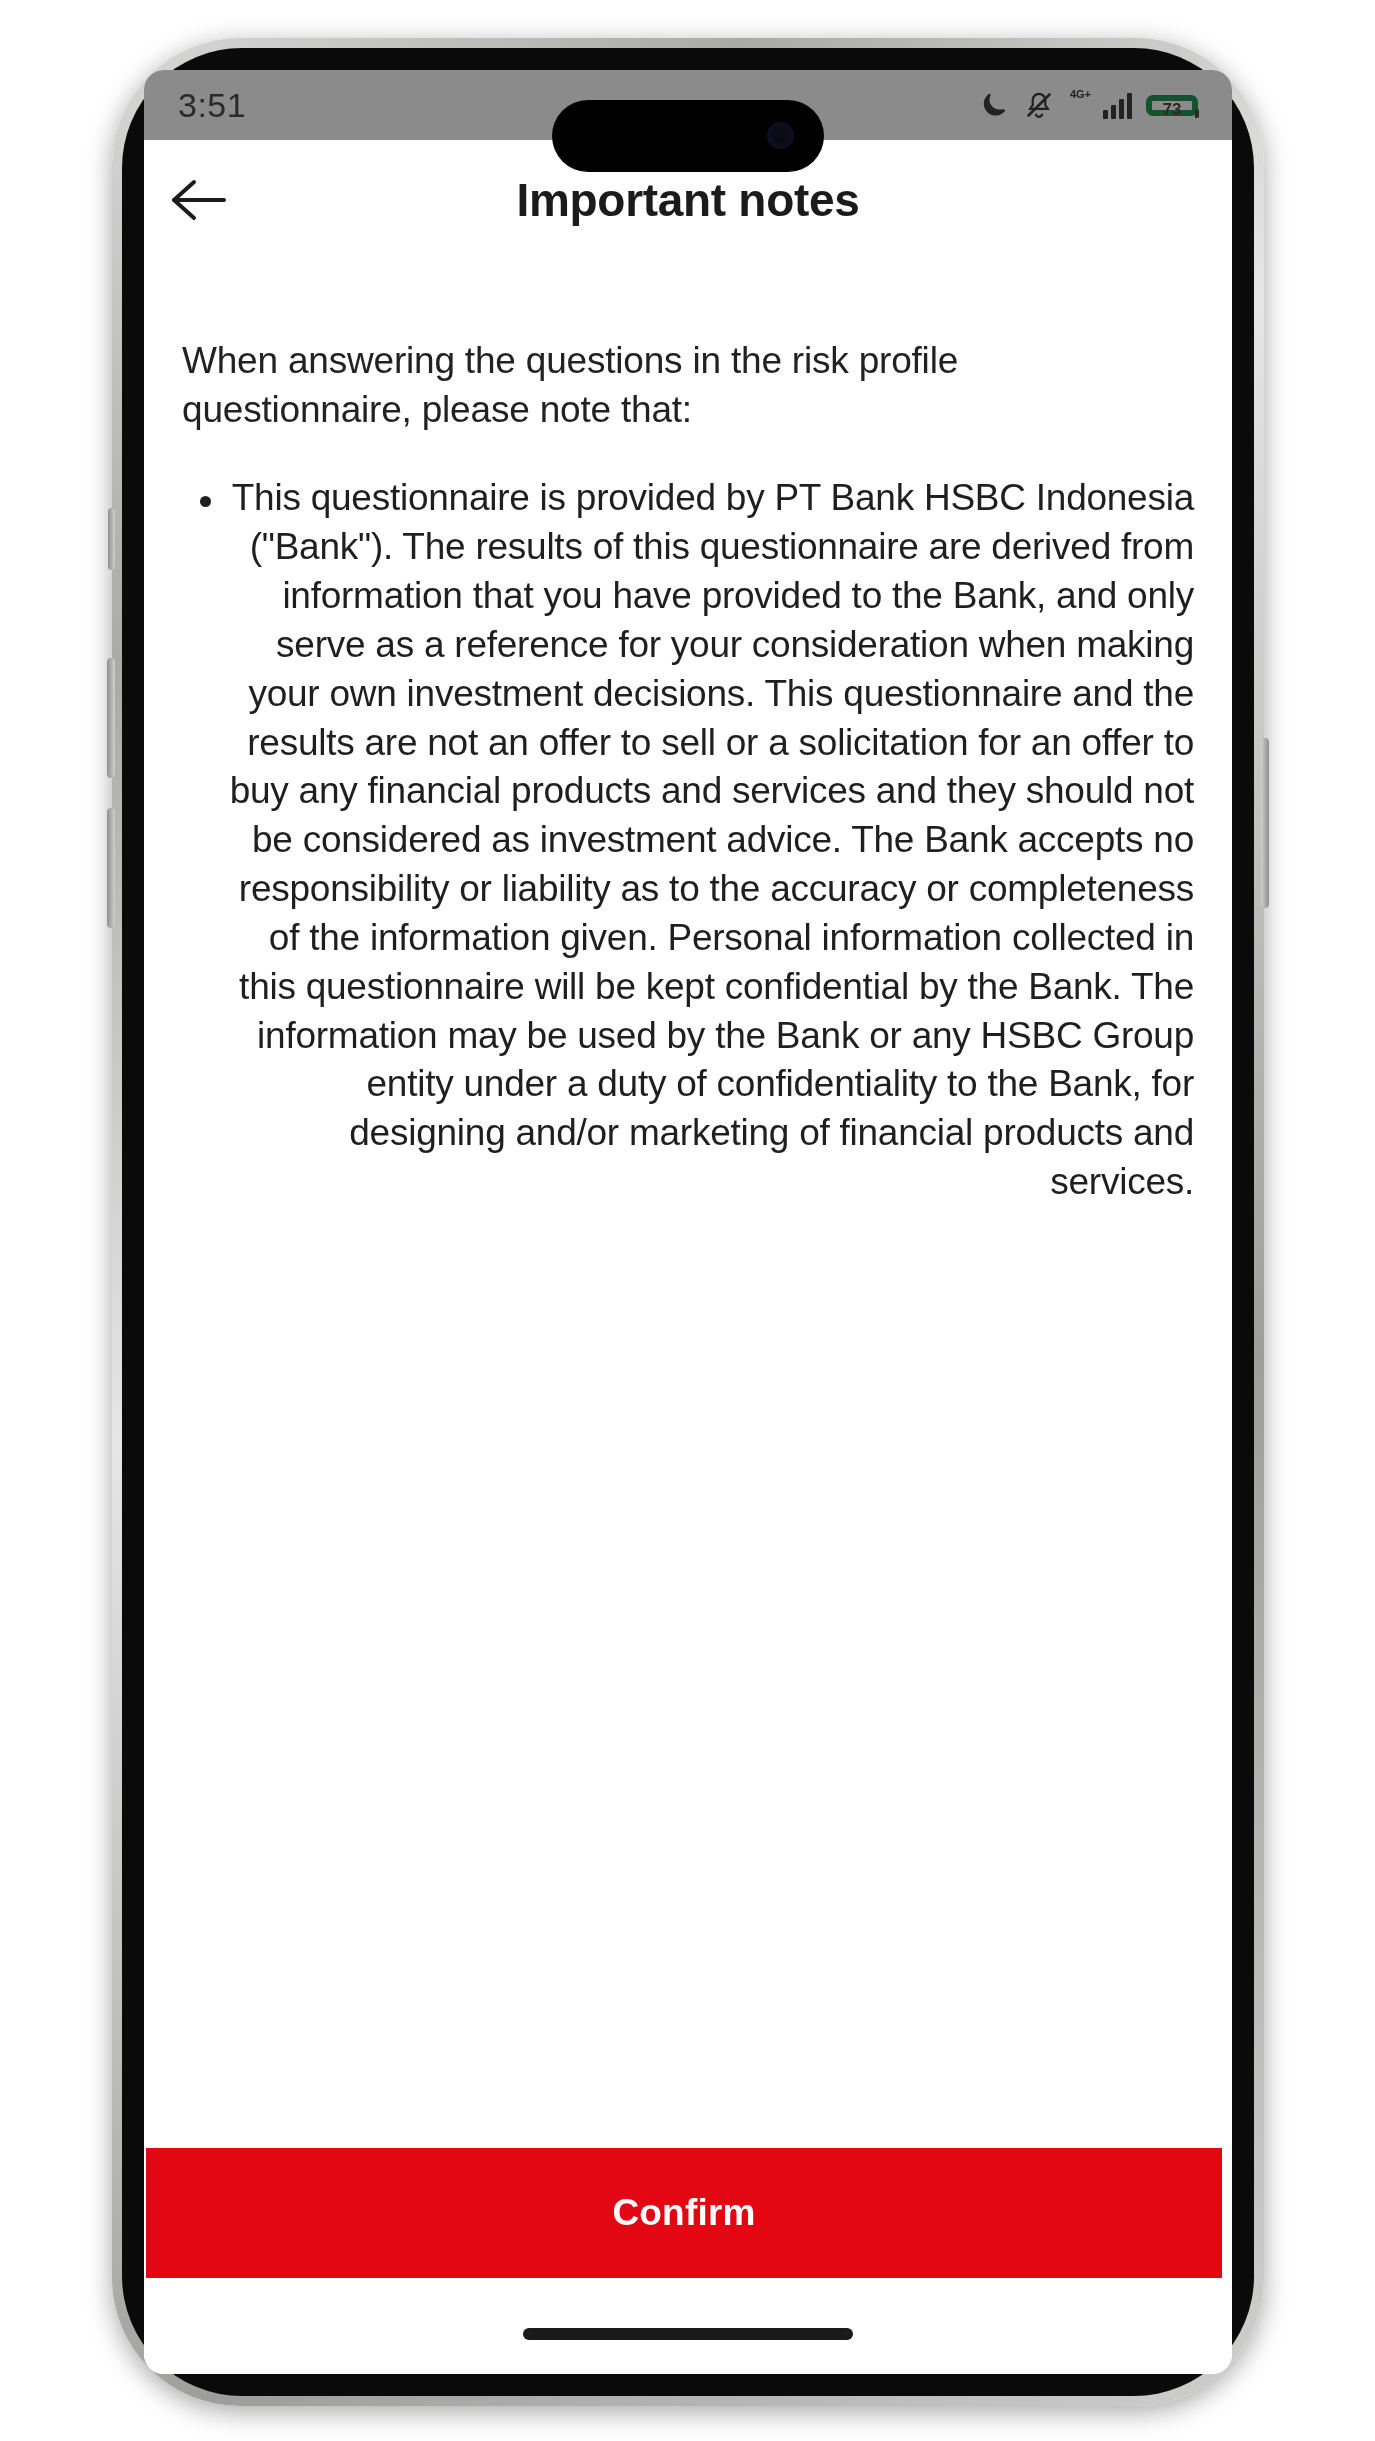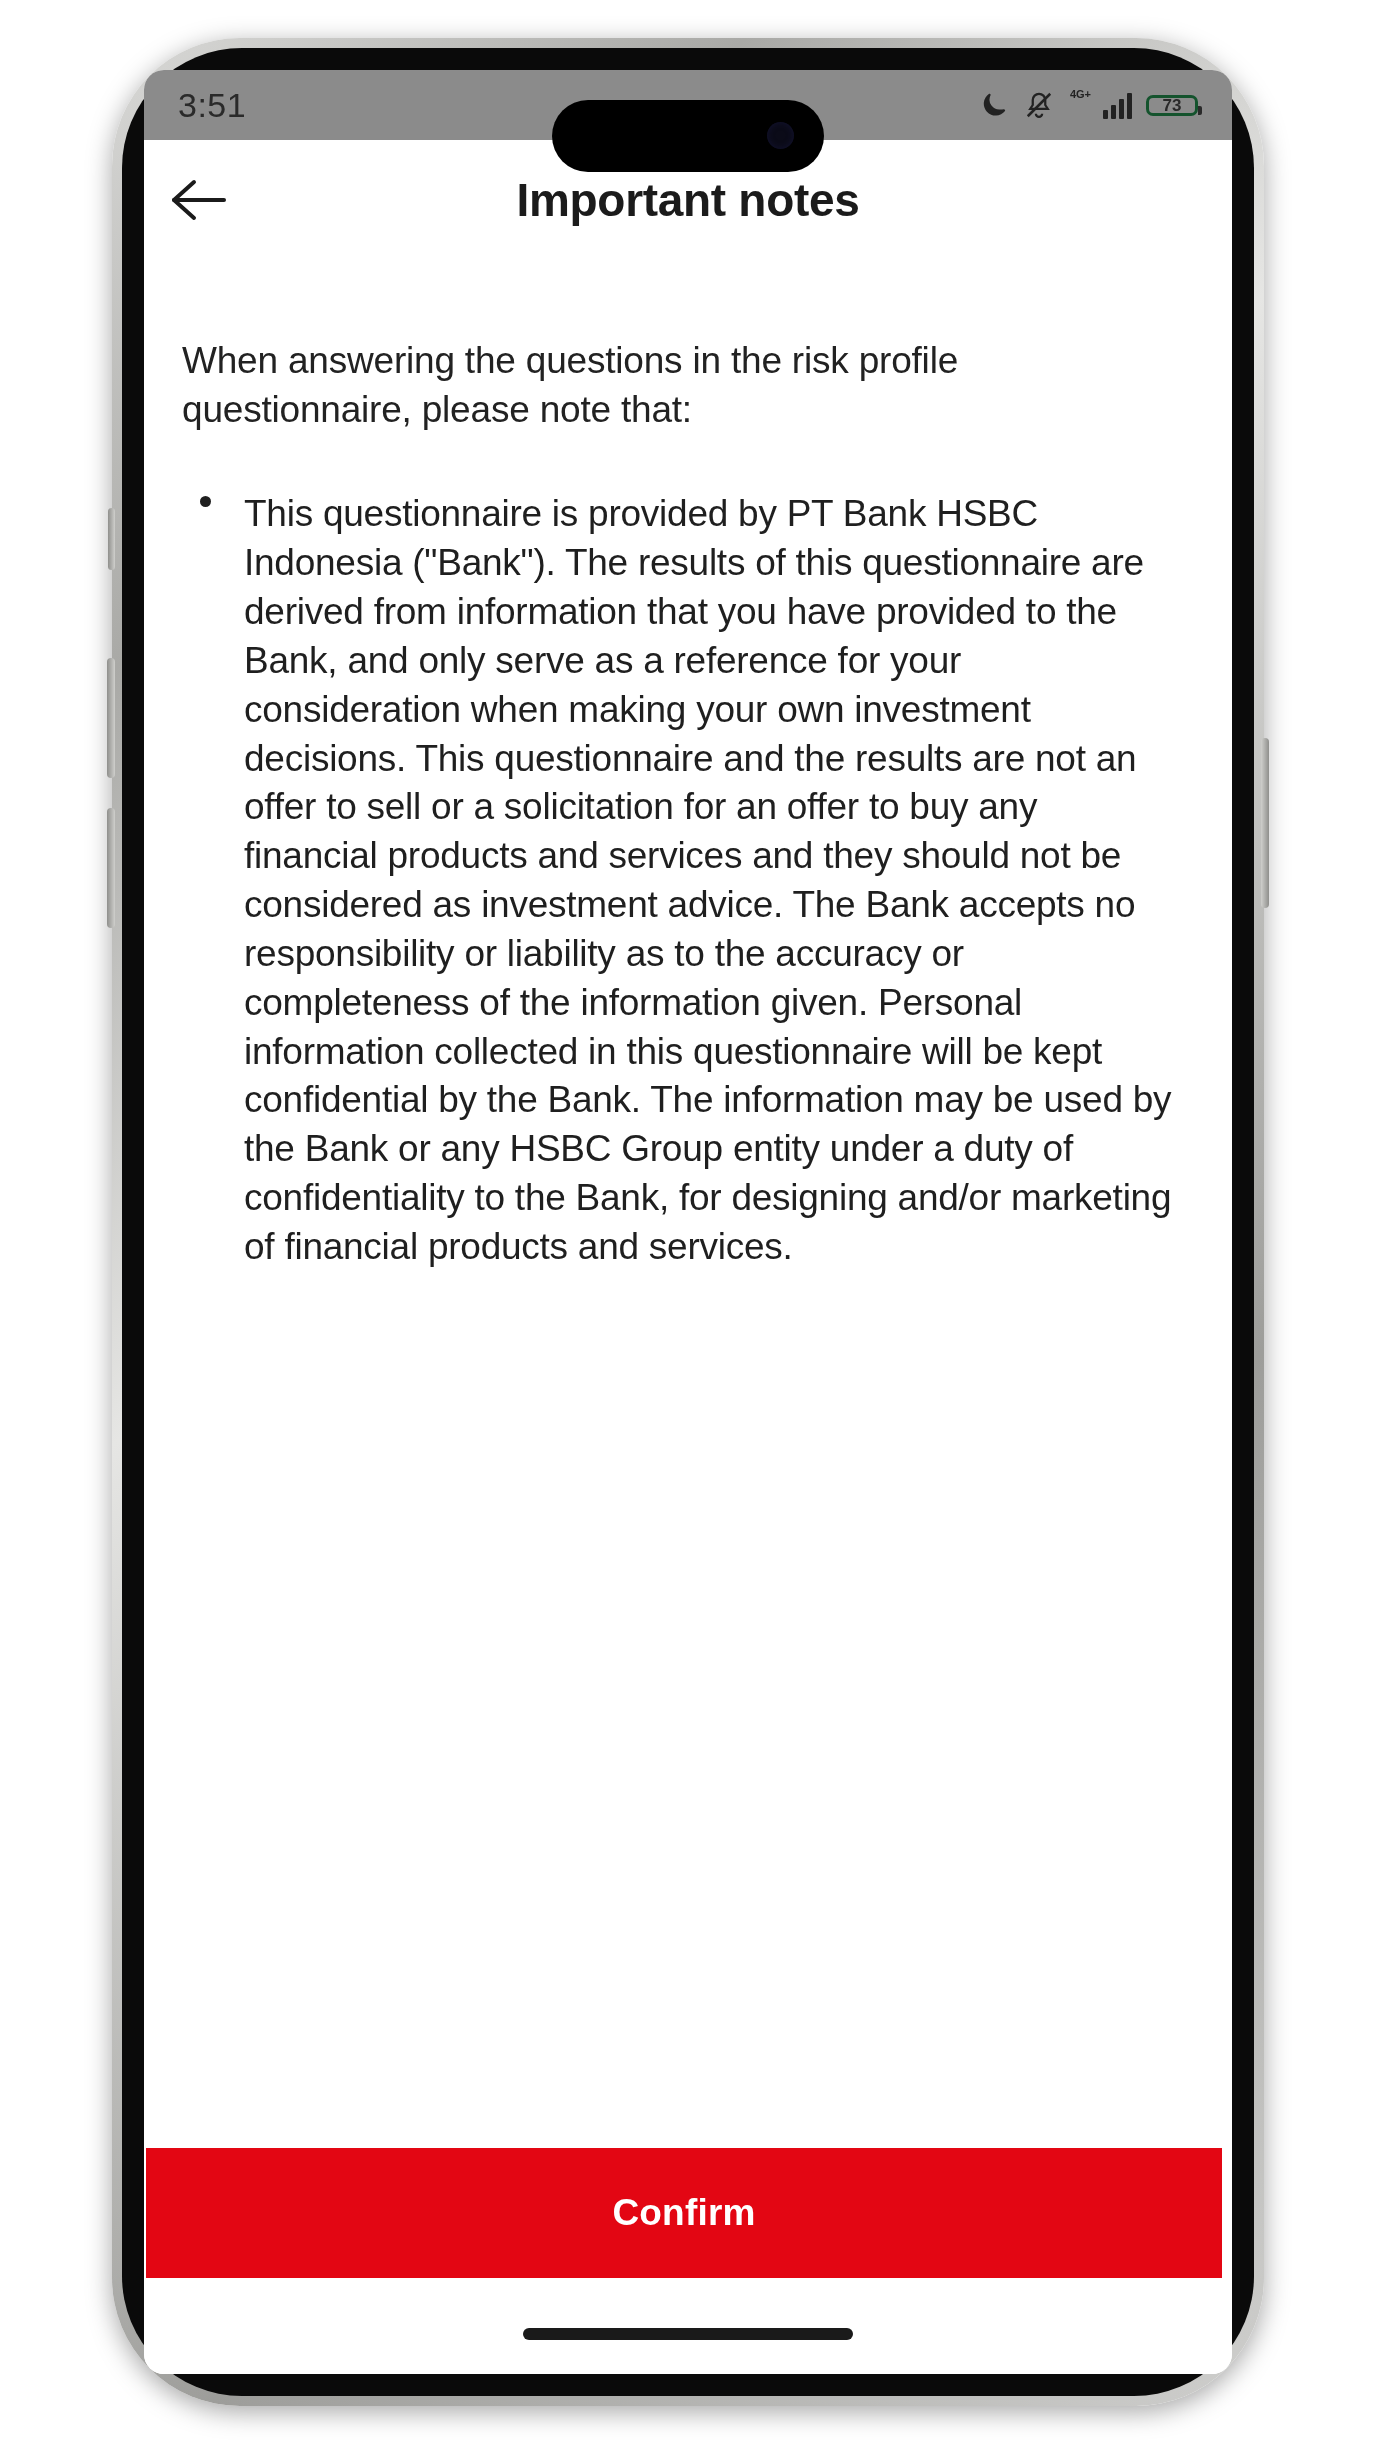--- a/index.html
+++ b/index.html
@@ -135,24 +135,24 @@
     border-radius: 1px;
   }
   .signal-wrap i:nth-child(1){height:9px}
   .signal-wrap i:nth-child(2){height:14px}
   .signal-wrap i:nth-child(3){height:20px}
   .signal-wrap i:nth-child(4){height:26px}
   .battery {
     position: relative;
     width: 52px;
     height: 21px;
-    border: 3px solid #14532d;
+    border: 6px solid #14532d;
     border-radius: 7px;
     display: flex;
-    align-items: center;
+    align-items: flex-start;
     justify-content: center;
     box-sizing: border-box;
   }
   .battery:after {
     content: "";
     position: absolute;
     right: -7px;
     top: 8px;
     width: 4px;
     height: 9px;
@@ -257,22 +257,23 @@
     height: 11px;
     border-radius: 50%;
     background: #1f1f1f;
     display: block;
   }
   .bullet-text {
     font-size: 37px;
     line-height: 1.32;
     color: #1f1f1f;
     letter-spacing: -0.25px;
-    margin: 16px;
+    margin: 0;
     flex: 1;
+    text-align: right;
   }
 
   
   .cta-wrap {
     position: absolute;
     left: 0;
     right: 8px;
     bottom: 96px;
     padding: 0 2px;
   }

